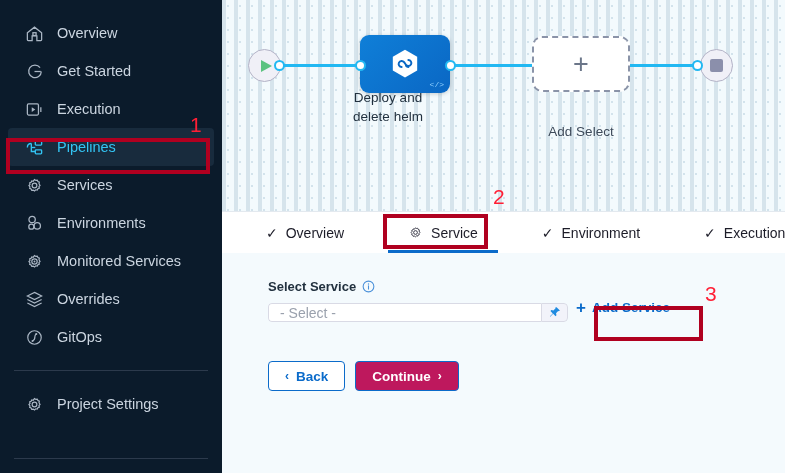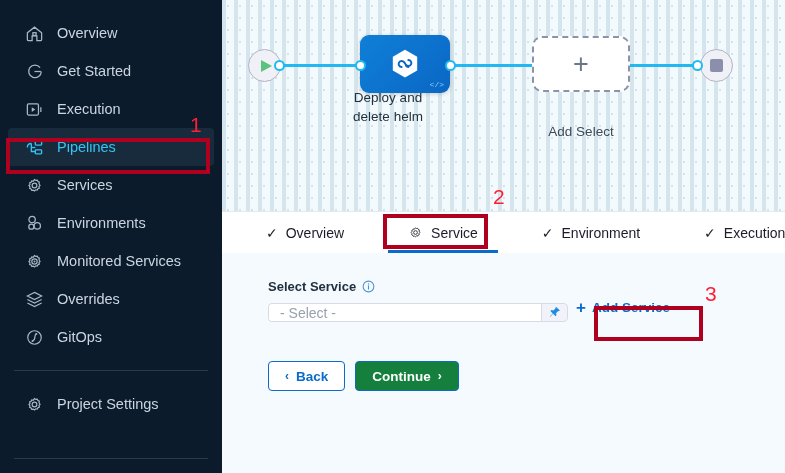--- a/index.html
+++ b/index.html
@@ -171,21 +171,21 @@
     cursor: pointer; padding: 4px 6px; white-space: nowrap;
   }
   .add-service-btn .plus { font-size: 17px; line-height: 1; font-weight: bold; }
 
   .btn-row { position: absolute; left: 46px; top: 108px; display: flex; gap: 10px; }
   .btn {
     height: 30px; border-radius: 4px; display: flex; align-items: center;
     gap: 7px; padding: 0 16px; font-size: 13.5px; font-weight: bold; cursor: pointer;
   }
   .btn.secondary { background: #fff; border: 1px solid #0b6bca; color: #0b6bca; }
-  .btn.primary { background: #15803d; border: 1px solid #0b6bca; color: #fff; }
+  .btn.primary { background: #be185d; border: 1px solid #0b6bca; color: #fff; }
   .chev { font-size: 12px; font-weight: bold; }
 
   
   .anno-box {
     position: absolute; border: 4px solid #b00020;
     pointer-events: none; z-index: 40;
   }
   .anno-num {
     position: absolute; color: #ff1f35; font-size: 21px;
     font-family: "Liberation Sans", sans-serif; z-index: 41; pointer-events: none;

